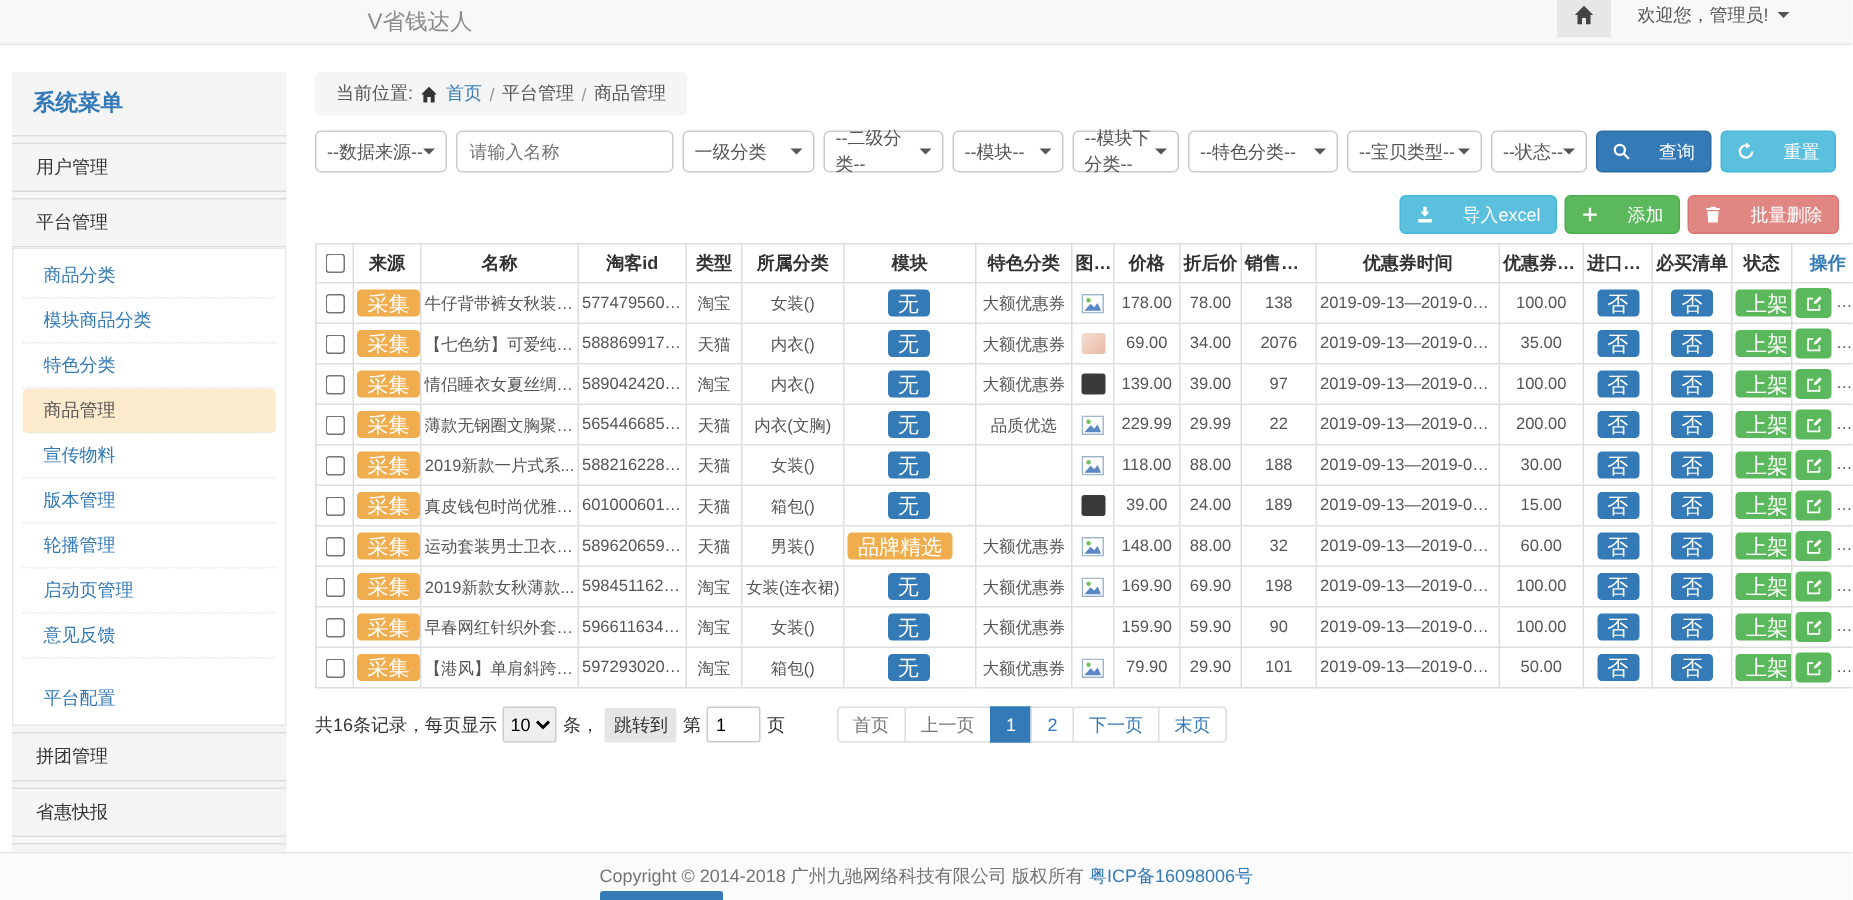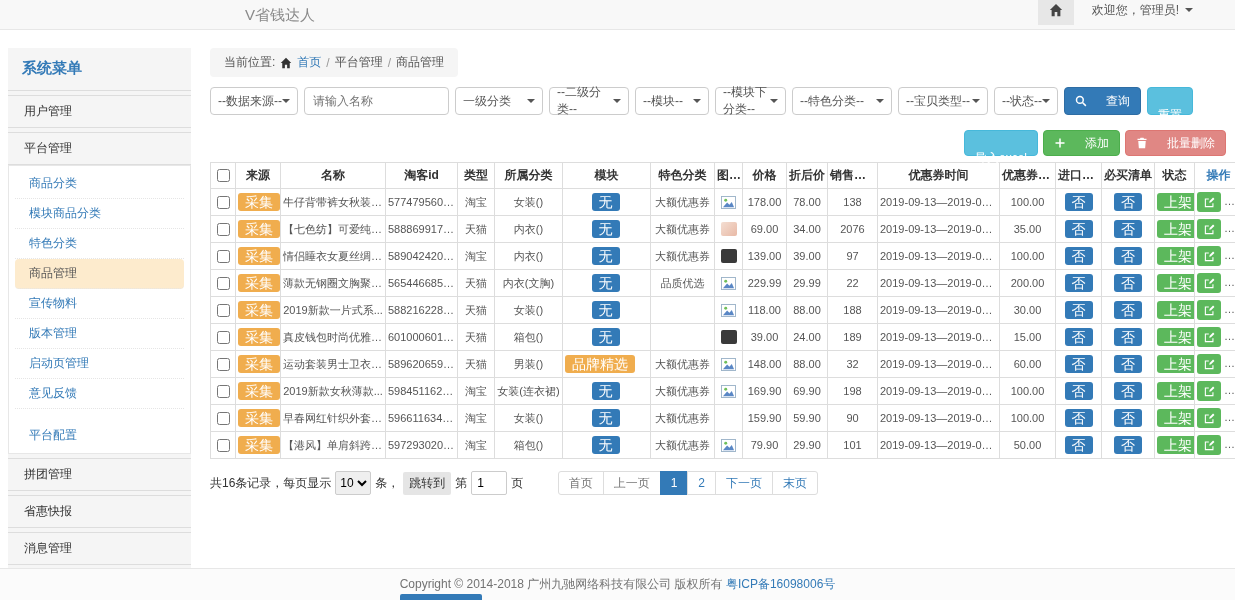--- a/index.html
+++ b/index.html
@@ -28,21 +28,21 @@
   .main { position:absolute; left:210px; top:40px; width:1016px; }
   .breadcrumb { display:inline-flex; align-items:center; gap:5px; background:#f5f5f5; border-radius:4px; padding:6px 14px; margin-top:8px; color:#555; }
   .breadcrumb .home-link { color:#337ab7; cursor:pointer; }
   .breadcrumb .sep { color:#999; }
   
   .filters { margin-top:10px; display:flex; gap:6px; align-items:center; }
   .fselect { height:28px; border:1px solid #ccc; border-radius:4px; background:#fff; display:flex; align-items:center; justify-content:space-between; padding:0 7px; color:#555; cursor:pointer; flex:none; }
   .finput { height:28px; border:1px solid #ccc; border-radius:4px; padding:0 8px; width:145px; color:#555; font-size:12px; flex:none; }
   .btn { height:28px; border-radius:4px; border:1px solid transparent; color:#fff; padding:0 10px; font-size:12px; display:inline-flex; align-items:center; gap:19px; cursor:pointer; flex:none; }
   .btn-primary { background:#337ab7; border-color:#2e6da4; }
-  .btn-info { background:#5bc0de; border-color:#46b8da;flex-direction:column; }
+  .btn-info { background:#5bc0de; border-color:#46b8da; }
   .btn-success { background:#5cb85c; border-color:#4cae4c; }
   .btn-danger-light { background:#e08784; border-color:#dd7672; }
   .btn-sm { height:26px; }
   
   .toolbar { margin-top:15px; display:flex; justify-content:flex-end; gap:5px; }
   
   table.grid { margin-top:6px; width:100%; border-collapse:collapse; table-layout:fixed; font-size:11px; color:#555; }
   .grid th, .grid td { border:1px solid #ddd; padding:3px 2px; text-align:center; height:26px; overflow:hidden; white-space:nowrap; text-overflow:ellipsis; vertical-align:middle; }
   .grid th { font-size:12px; font-weight:bold; color:#333; background:#fff; }
   .grid th.op-col { color:#337ab7; }
@@ -98,20 +98,21 @@
   <div class="sidebar-title">系统菜单</div>
   <div class="side-section">用户管理</div>
   <div class="side-section">平台管理</div>
   <div class="submenu">
     <div class="submenu-item">商品分类</div>
     <div class="submenu-item">模块商品分类</div>
     <div class="submenu-item">特色分类</div>
     <div class="submenu-item active">商品管理</div>
     <div class="submenu-item">宣传物料</div>
     <div class="submenu-item">版本管理</div>
+    <div class="submenu-item">轮播管理</div>
     <div class="submenu-item">启动页管理</div>
     <div class="submenu-item">意见反馈</div>
     <div class="submenu-item">平台配置</div>
   </div>
   <div class="side-section">拼团管理</div>
   <div class="side-section">省惠快报</div>
   <div class="side-section">消息管理</div>
 
 </div>
 

